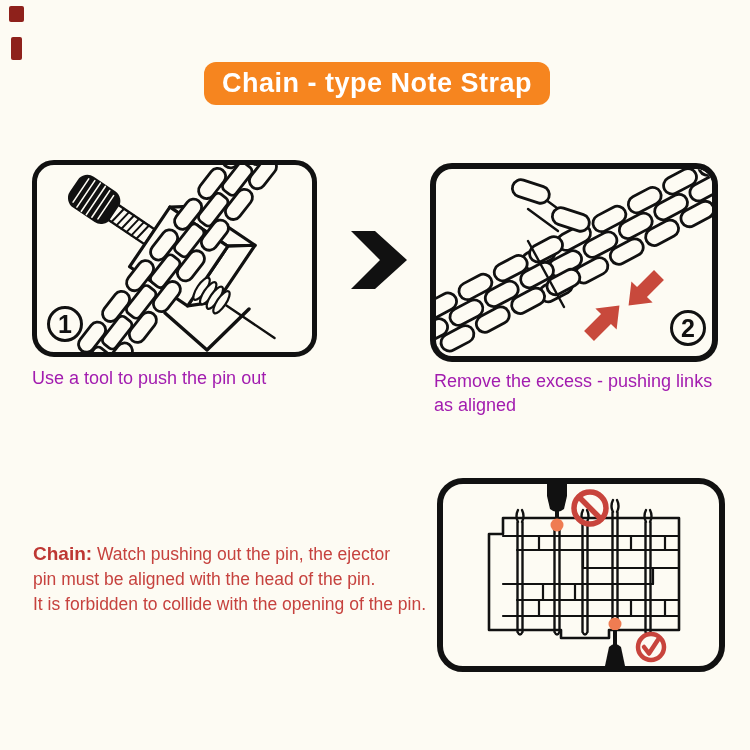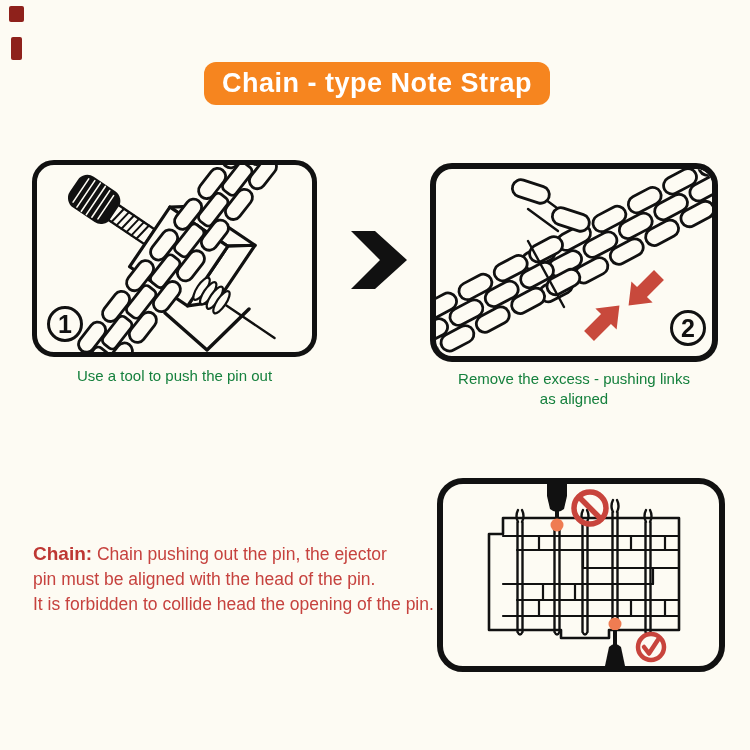--- a/index.html
+++ b/index.html
@@ -37,21 +37,21 @@
     position:absolute;width:36px;height:36px;border:3.5px solid #111;border-radius:50%;
     background:#FDFBF3;display:flex;align-items:center;justify-content:center;
     font-weight:bold;font-size:25px;color:#111;box-sizing:border-box;z-index:3;
   }
   .badge1{left:10px;top:141px;}
   .badge2{left:234px;top:141px;}
 
   .chevron{position:absolute;left:351px;top:230px;}
 
   .caption{
-    position:absolute;text-align:center;font-size:15px;color:#15803d;line-height:1.35;
+    position:absolute;font-size:18px;color:#a21caf;line-height:1.35;
   }
   .caption1{left:32px;top:366px;width:285px;}
   .caption2{left:434px;top:369px;width:280px;}
 
   
   .note{
     position:absolute;left:33px;top:541px;width:425px;
     color:#C6423E;font-size:17.5px;line-height:25px;
   }
   .note b{font-size:19px;color:#BE3733;}
@@ -217,23 +217,23 @@
   <div class="caption caption1">
     <span>Use a tool to push the pin out</span>
   </div>
   <div class="caption caption2">
     <span>Remove the excess - pushing links</span><br>
     <span>as aligned</span>
   </div>
 
   <div class="note">
     <b>Chain:</b>
-    <span>Chain pushing out the pin, the ejector</span><br>
+    <span>Watch pushing out the pin, the ejector</span><br>
     <span>pin must be aligned with the head of the pin.</span><br>
-    <span>It is forbidden to collide head the opening of the pin.</span>
+    <span>It is forbidden to collide with the opening of the pin.</span>
   </div>
 
   <div class="panel panel3">
     <svg viewBox="0 0 276 182" width="276" height="182">
       <g stroke="#111" fill="none" stroke-width="2.6" stroke-linejoin="round" stroke-linecap="round">
 
         <path d="M60,34 L236,34 L236,146 L166,146 L166,154 L118,154 L118,146 L46,146 L46,50 L60,50 Z"></path>
 
         <path d="M60,52 H236 M74,66 H236 M140,84 H236 M60,100 H210 M74,116 H236 M60,132 H236" stroke-width="2.2"></path>
         <path d="M96,52 V66 M188,52 V66 M222,52 V66 M140,66 V84 M210,84 V100 M100,100 V116 M132,100 V116 M96,116 V132 M188,116 V132 M222,116 V132" stroke-width="2.2"></path>

